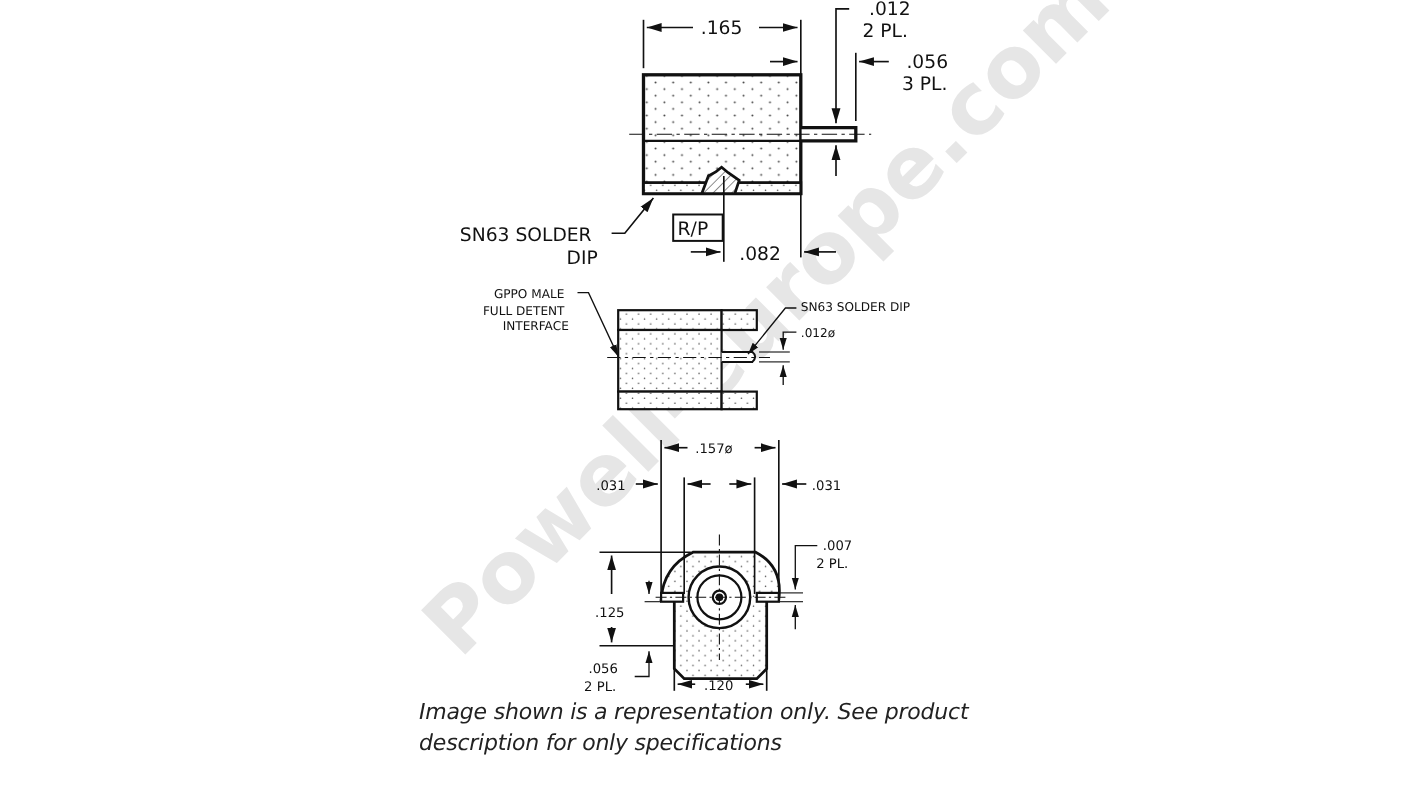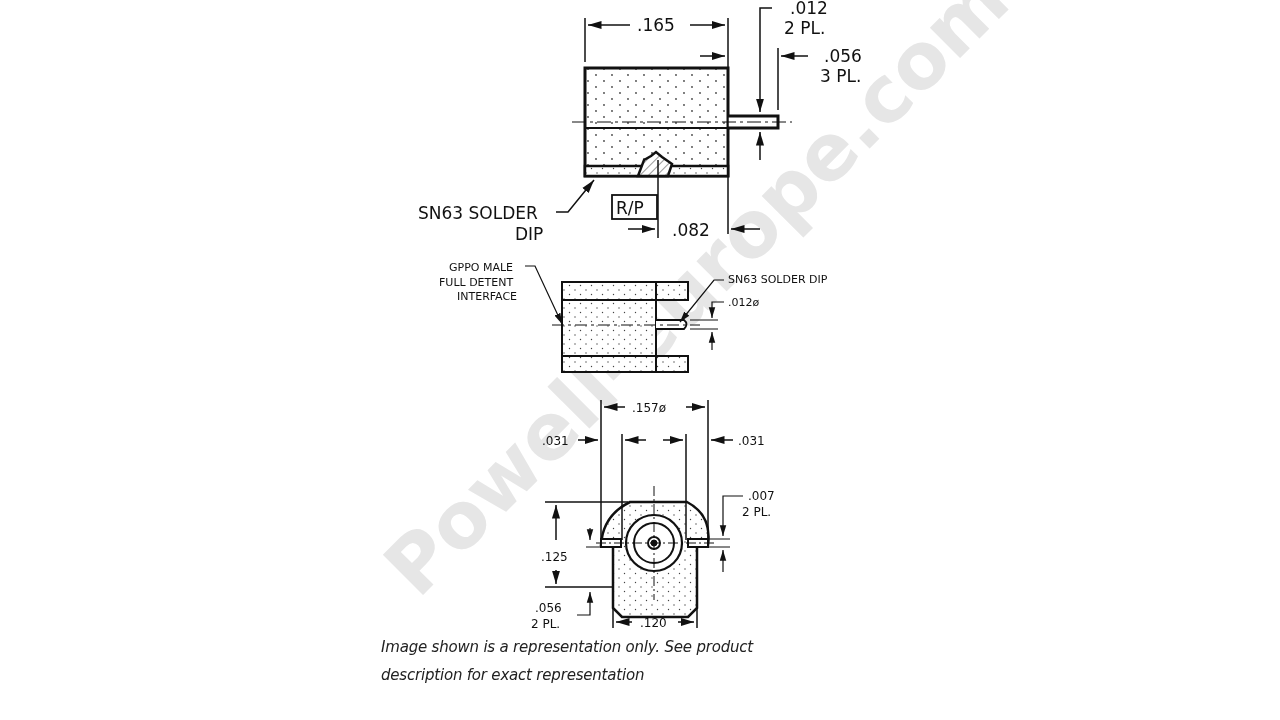--- a/index.html
+++ b/index.html
@@ -1,20 +1,20 @@
 <!DOCTYPE html>
 <html><head>
 <meta charset="utf-8">
 <style>
   html, body { margin: 0; padding: 0; background: #ffffff; }
   body { width: 1280px; height: 720px; position: relative; overflow: hidden; font-family: "Liberation Sans", sans-serif; }
   #drawing { position: absolute; left: 0; top: 0; width: 1280px; height: 720px; }
   .caption {
     position: absolute; left: 381px; top: 633px; width: 560px;
-    font-family: "DejaVu Sans", sans-serif; font-style: italic; font-size: 15px;
+    font-family: "DejaVu Sans", sans-serif; font-style: italic; font-size: 20px;
     line-height: 28px; color: #222; letter-spacing: -0.2px;
   }
   .caption span { display: block; }
   svg text { font-family: "DejaVu Sans", sans-serif; fill: #111; }
   .dim { font-size: 17px; }
   .dim-sm { font-size: 12px; }
   .lbl { font-size: 17px; }
   .lbl-sm { font-size: 11px; }
   .wm { font-family: "DejaVu Sans", sans-serif; font-weight: bold; font-size: 78px; fill: #e6e6e6; }
 </style>
@@ -173,14 +173,14 @@
     <text class="dim-sm" x="742" y="516">2 PL.</text>
     <text class="dim-sm" x="541" y="561">.125</text>
     <text class="dim-sm" x="535" y="612">.056</text>
     <text class="dim-sm" x="531" y="628">2 PL.</text>
     <text class="dim-sm" x="640" y="627">.120</text>
   </g>
 </svg>
 
 <div class="caption">
   <span>Image shown is a representation only. See product</span>
-  <span>description for exact representation</span>
+  <span>description for only specifications</span>
 </div>
 
 </body></html>

